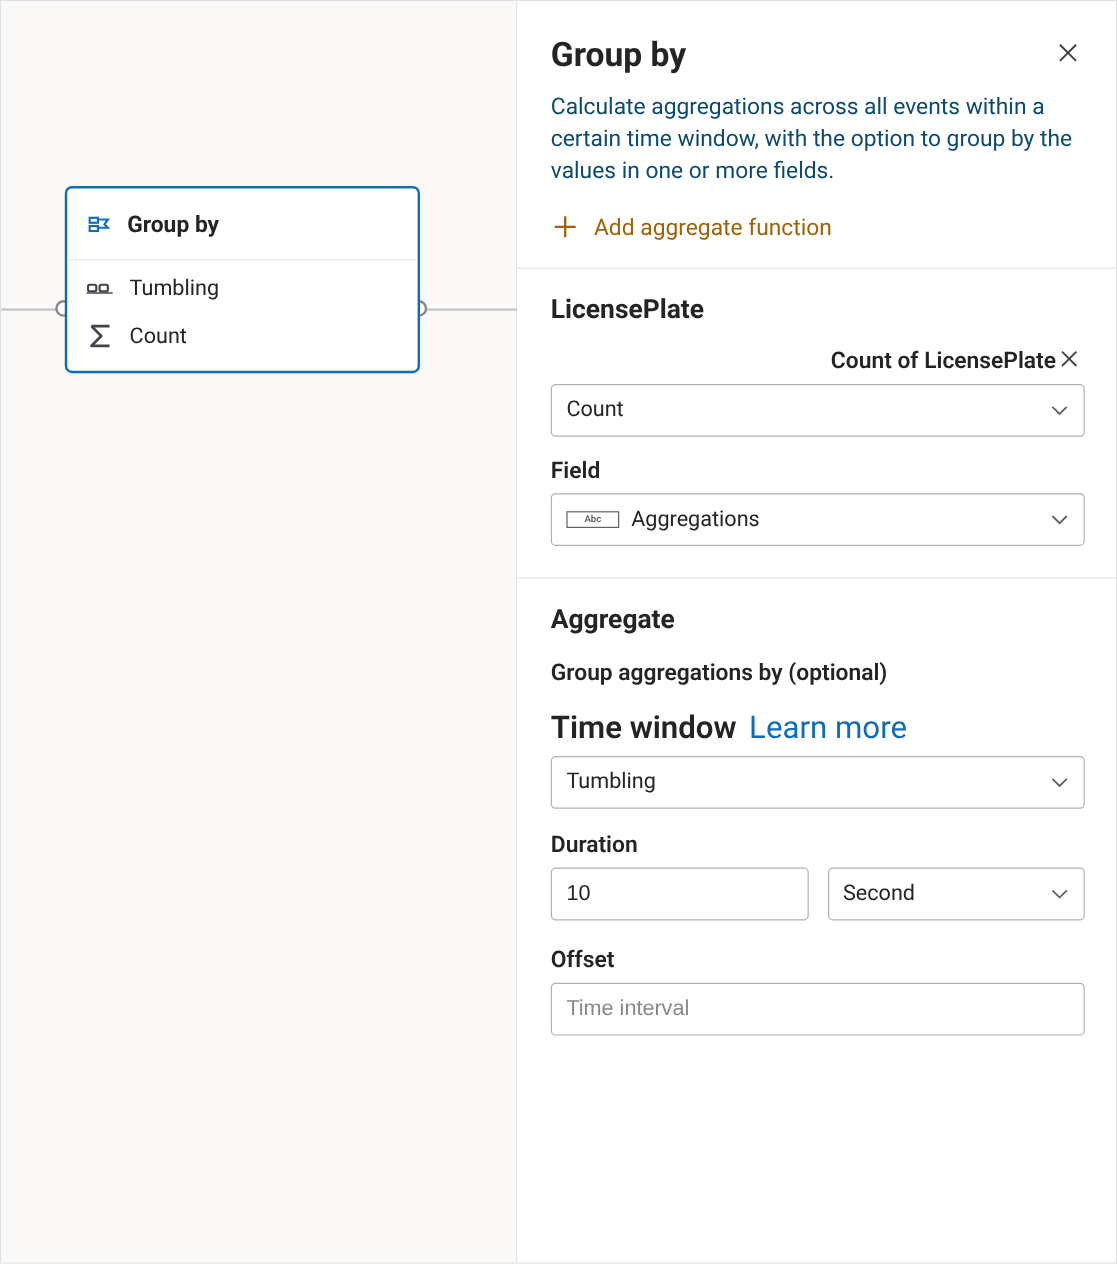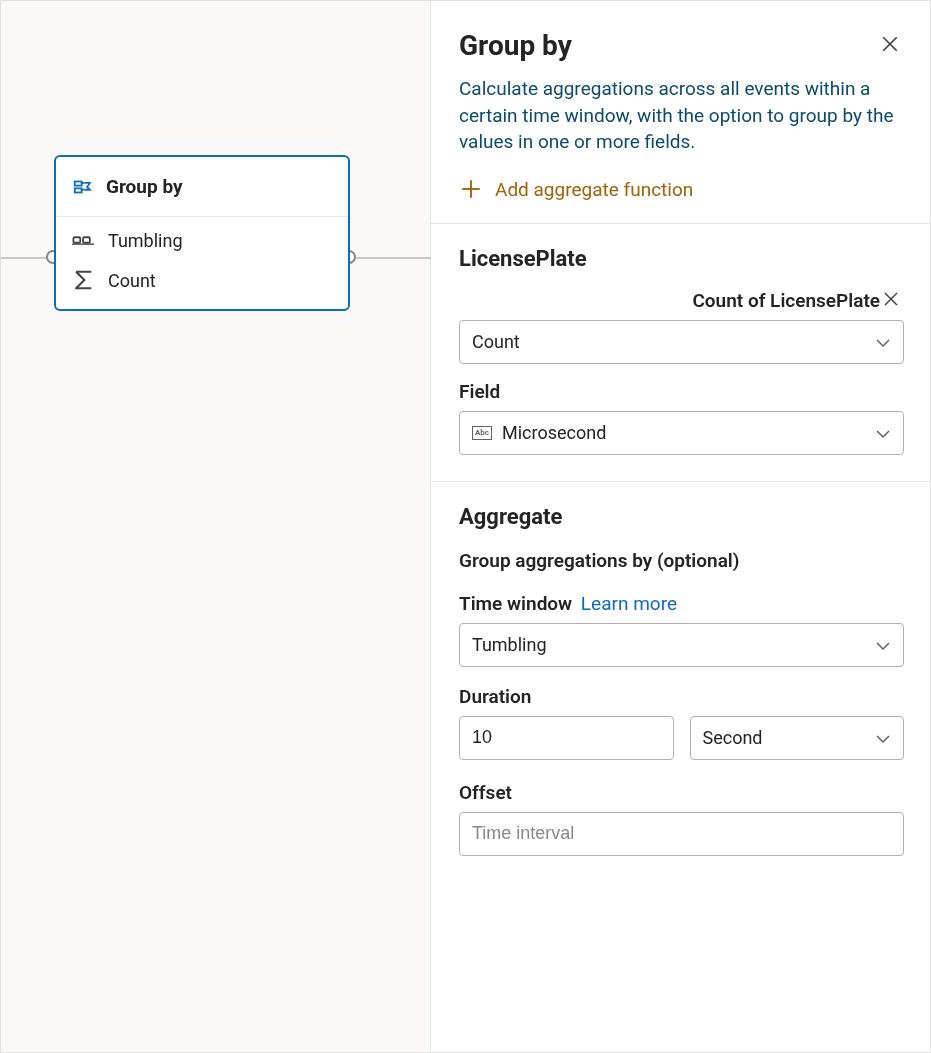--- a/index.html
+++ b/index.html
@@ -173,38 +173,38 @@
     color: #616161;
   }
   .pseudo-input input {
     border: none; outline: none; width: 100%;
     font-size: 18px; color: #242424;
     background: transparent;
   }
   .pseudo-input input::placeholder { color: #8a8886; }
   .field-select-text { flex: 1; }
   .field-icon-abc {
-    width: 20px; height: 14px; border: 1px solid #616161;
+    width: 44px; height: 14px; border: 1px solid #616161;
     font-size: 8px; line-height: 12px; text-align: center;
     color: #616161; margin-right: 10px;
     font-weight: 600;
   }
   .placeholder { color: #8a8886; }
 
   .row2 {
     display: flex; gap: 16px; margin-top: 8px;
   }
   .row2 > * { flex: 1; margin-top: 0; }
 
   .link {
     color: #0f6cbd;
     text-decoration: none;
     font-weight: 400;
   }
-  .time-window-label { margin-top: 20px; font-size: 19px; font-weight: 600; }
+  .time-window-label { margin-top: 20px; font-size: 26px; font-weight: 600; }
   .time-window-label .link { margin-left: 4px; font-weight: 400; }
 
   .settings-divider {
     border: none;
     border-top: 1px solid #e5e5e5;
     margin: 26px -28px 0 -28px;
   }
 
 </style>
 </head>
@@ -323,21 +323,21 @@
         <span class="chevron">
           <svg viewBox="0 0 16 16">
               <use href="#svg-chevron"></use>
             </svg>
         </span>
       </div>
 
       <div class="field-label">Field</div>
       <div class="pseudo-select">
         <span class="field-icon-abc">Abc</span>
-        <span class="field-select-text">Microsecond</span>
+        <span class="field-select-text">Aggregations</span>
         <span class="chevron">
           <svg viewBox="0 0 16 16">
               <use href="#svg-chevron"></use>
             </svg>
         </span>
       </div>
     </div>
 
     <hr class="settings-divider">
 

